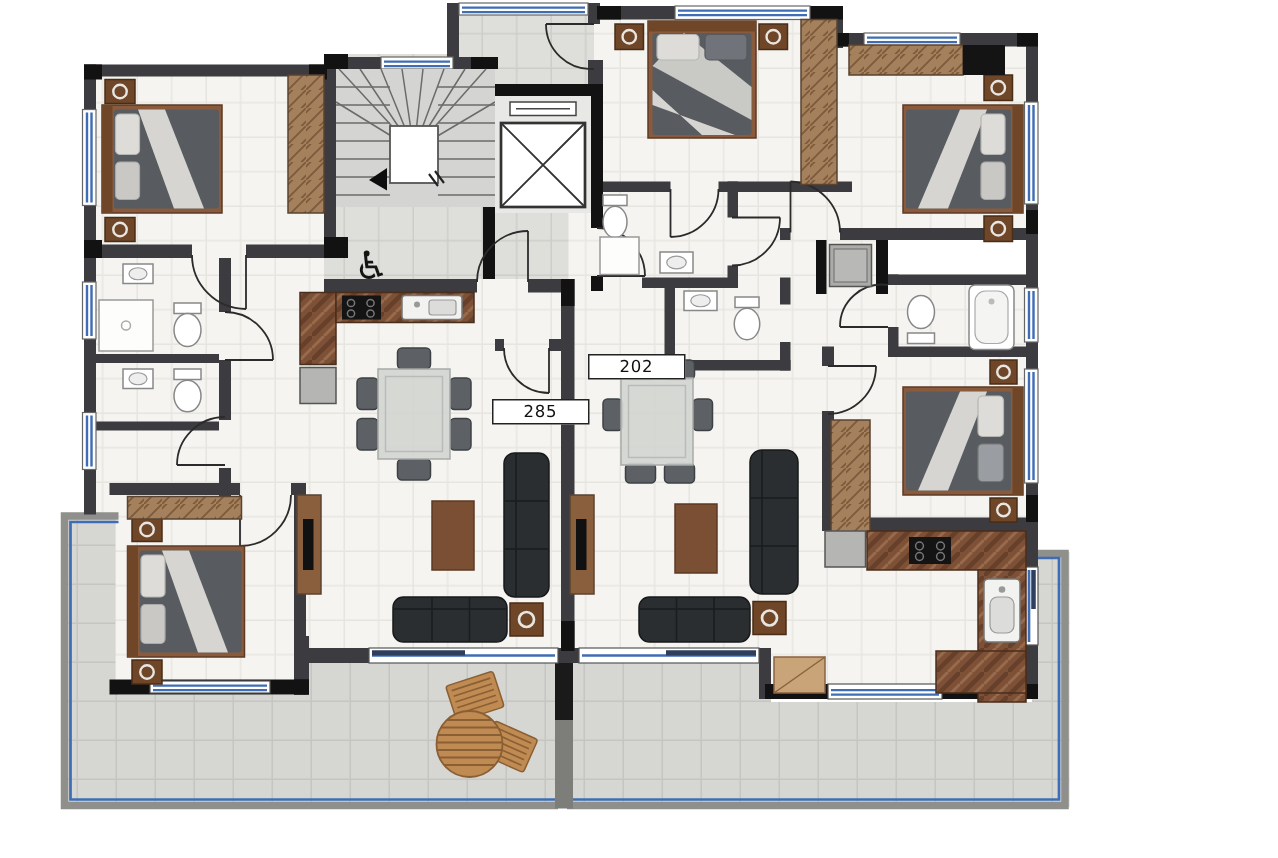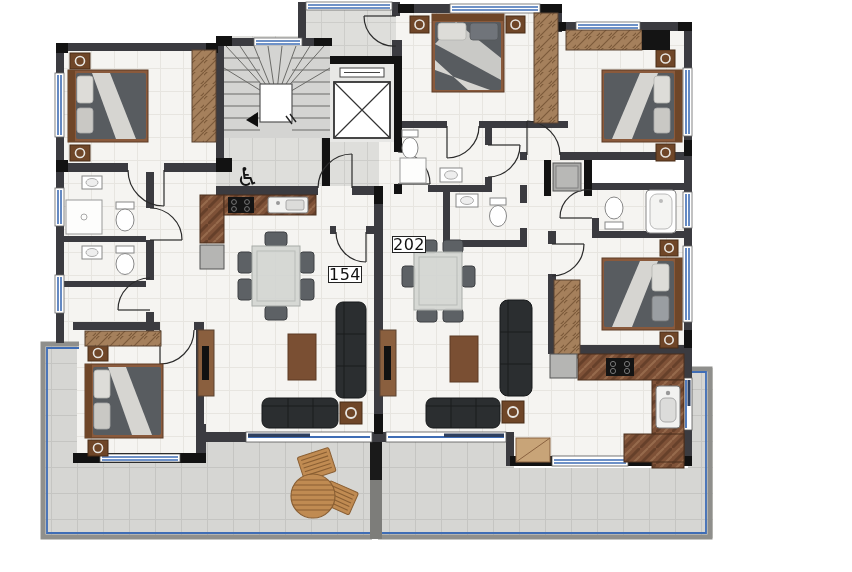--- a/index.html
+++ b/index.html
@@ -1,21 +1,21 @@
 <!DOCTYPE html>
 <html><head>
 <meta charset="utf-8">
 <style>
   html,body{margin:0;padding:0;background:#ffffff;}
   #stage{position:relative;width:852px;height:572px;background:#ffffff;overflow:hidden;
          font-family:"DejaVu Sans","Liberation Sans",sans-serif;}
   #plan-svg{position:absolute;left:0;top:0;}
   .unit-label{position:absolute;background:#ffffff;border:1.6px solid #222;color:#111;
 
-              font-size:16px;font-weight:500;letter-spacing:0.5px;padding:0px 0;line-height:15px;}
+              font-size:11px;font-weight:500;letter-spacing:0.5px;padding:0px 20px;line-height:15px;}
   #label-201{left:328px;top:266px;}
   #label-202{left:392px;top:236px;}
 </style>
 </head>
 <body>
 
 <div id="stage">
 <svg id="plan-svg" width="852" height="572" viewBox="0 0 852 572">
   <defs>
     <pattern id="patFloor" width="23" height="23" patternUnits="userSpaceOnUse">
@@ -534,15 +534,15 @@
       <rect x="324" y="486" width="31" height="24" rx="2" fill="#c08b52" stroke="#8a5f33"></rect>
       <path d="M327,490H352M327,494H352M327,498H352M327,502H352M327,506H352" stroke="#8a5f33" stroke-width="1.1"></path>
     </g>
     <circle cx="313" cy="496" r="22" fill="#c08b52" stroke="#8a5f33" stroke-width="1.2"></circle>
     <g clip-path="url(#clipRoundTable)" stroke="#8a5f33" stroke-width="1.2">
       <path d="M291,480H335M291,485H335M291,490H335M291,495H335M291,500H335M291,505H335M291,510H335"></path>
     </g>
   </g>
 </svg>
 
-<div id="label-201" class="unit-label">154</div>
+<div id="label-201" class="unit-label">285</div>
 <div id="label-202" class="unit-label">202</div>
 </div>
 
 </body></html>

